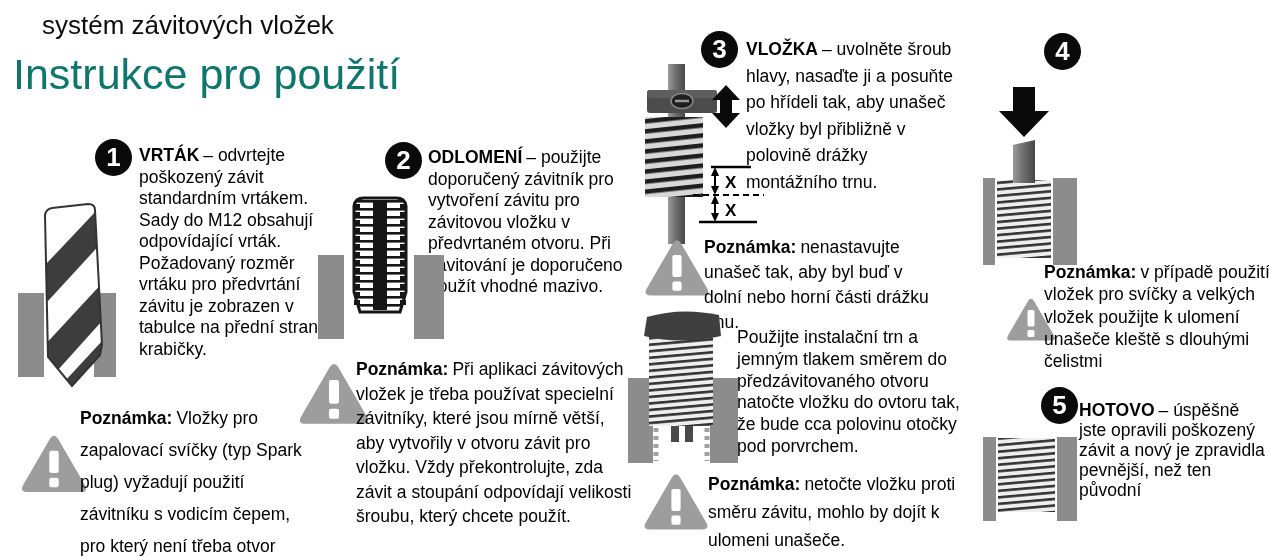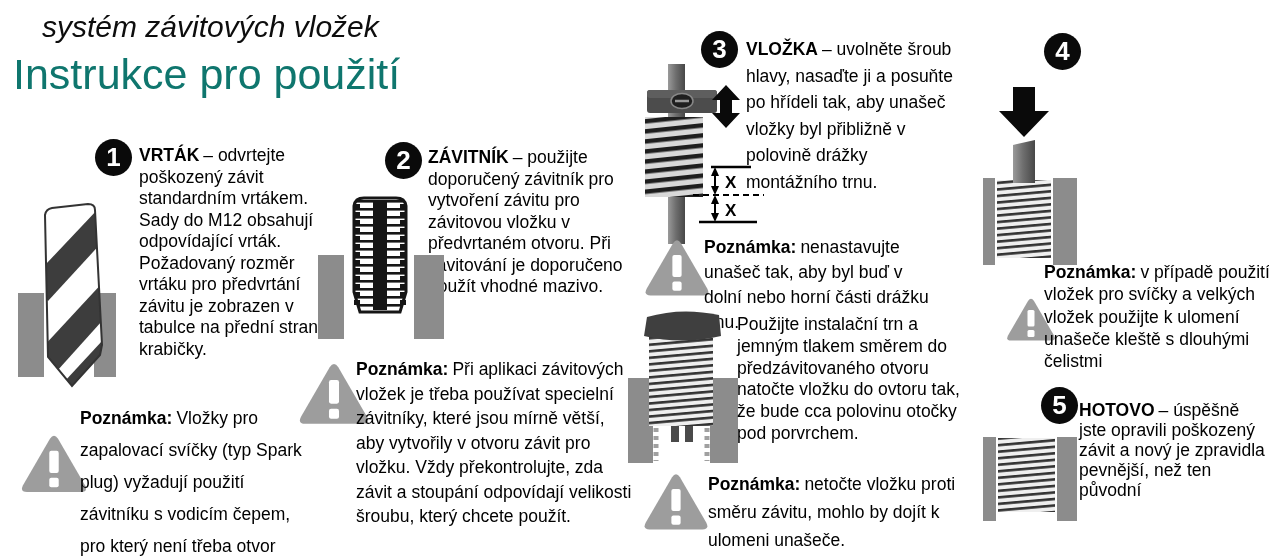--- a/index.html
+++ b/index.html
@@ -4,21 +4,21 @@
 <style>
   html,body{margin:0;padding:0;background:#fff;}
   #canvas{position:relative;width:1269px;height:557px;background:#ffffff;overflow:hidden;
           font-family:"Liberation Sans",sans-serif;color:#000;}
   .txt{position:absolute;margin:0;font-size:17.5px;line-height:21.5px;color:#000;}
   .kw{font-weight:bold;margin-right:4px;}
   .badge{position:absolute;width:37px;height:37px;border-radius:50%;background:#0a0a0a;color:#fff;
          font-weight:bold;font-size:26px;display:flex;align-items:center;justify-content:center;}
   .illo{position:absolute;}
   .warn{position:absolute;}
-  #subtitle{position:absolute;left:42px;top:10px;font-size:30px;color:#0d0d0d;font-style:italic;}
+  #subtitle{position:absolute;left:42px;top:10px;font-size:26px;color:#0d0d0d;}
   #main-title{position:absolute;left:13px;top:50px;font-size:43px;color:#0f766e;}
 </style>
 </head>
 <body>
 
 <div id="canvas">
 
   <svg width="0" height="0" style="position:absolute" aria-hidden="true">
     <defs>
       <linearGradient id="shaftG" x1="0" y1="0" x2="1" y2="0">
@@ -67,21 +67,21 @@
   </svg>
 
   <svg class="warn" style="left:20px;top:432px" width="68" height="62" viewBox="0 0 100 92">
     <path d="M44,10 Q50,1 56,10 L96,79 Q101,89 90,89 L10,89 Q-1,89 4,79 Z" fill="#9d9d9d"></path>
     <rect x="43" y="28" width="14" height="33" rx="3" fill="#fff"></rect>
       <rect x="43" y="68" width="14" height="14" rx="3" fill="#fff"></rect>
   </svg>
   <p class="txt" style="left:80px;top:402px;width:232px;line-height:32px"><b class="kw">Poznámka:</b><span>Vložky pro zapalovací svíčky (typ Spark plug) vyžadují použití závitníku s vodicím čepem, pro který není třeba otvor předvrtávat.</span></p>
 
   <div class="badge" style="left:385px;top:142px">2</div>
-  <p class="txt" style="left:428px;top:147px;width:202px"><b class="kw">ZÁVITNÍK</b><span>– použijte doporučený závitník pro vytvoření závitu pro závitovou vložku v předvrtaném otvoru. Při závitování je doporučeno použít vhodné mazivo.</span></p>
+  <p class="txt" style="left:428px;top:147px;width:202px"><b class="kw">ODLOMENÍ</b><span>– použijte doporučený závitník pro vytvoření závitu pro závitovou vložku v předvrtaném otvoru. Při závitování je doporučeno použít vhodné mazivo.</span></p>
 
   <svg class="illo" style="left:318px;top:192px" width="126" height="192" viewBox="0 0 126 192">
     <rect x="0" y="63" width="26" height="84" fill="#8c8c8c"></rect>
     <rect x="96" y="63" width="30" height="84" fill="#8c8c8c"></rect>
     <g>
       <path d="M36,14 Q37,6 46,6 L78,6 Q87,6 88,14 L88,100 L82,120 L42,120 L36,100 Z" fill="url(#tapT)" stroke="#161616" stroke-width="3"></path>
       <rect x="55" y="8" width="14" height="110" fill="#161616"></rect>
       <line x1="39" y1="12" x2="39" y2="116" stroke="#161616" stroke-width="6" stroke-dasharray="5 3"></line>
       <line x1="85" y1="12" x2="85" y2="116" stroke="#161616" stroke-width="6" stroke-dasharray="5 3"></line>
     </g>
@@ -141,21 +141,21 @@
     <path d="M20,36 L23,17 Q57,7 95,15 L97,36 Q58,45 20,36 Z" fill="#3f3f3f"></path>
   </svg>
 
   <svg class="warn" style="left:643px;top:470px" width="66" height="62" viewBox="0 0 100 92">
     <path d="M44,10 Q50,1 56,10 L96,79 Q101,89 90,89 L10,89 Q-1,89 4,79 Z" fill="#9d9d9d"></path>
     <rect x="43" y="28" width="14" height="33" rx="3" fill="#fff"></rect>
       <rect x="43" y="68" width="14" height="14" rx="3" fill="#fff"></rect>
   </svg>
   <p class="txt" style="left:708px;top:470px;width:262px;line-height:28px"><b class="kw">Poznámka:</b><span>netočte vložku proti směru závitu, mohlo by dojít k ulomeni unašeče.</span></p>
 
-  <p class="txt" style="left:737px;top:314px;width:236px;line-height:21.8px">Použijte instalační trn a jemným tlakem směrem do předzávitovaného otvoru natočte vložku do ovtoru tak, že bude cca polovinu otočky pod porvrchem.</p>
+  <p class="txt" style="left:737px;top:327px;width:236px;line-height:21.8px">Použijte instalační trn a jemným tlakem směrem do předzávitovaného otvoru natočte vložku do ovtoru tak, že bude cca polovinu otočky pod porvrchem.</p>
 
   <div class="badge" style="left:1044px;top:33px">4</div>
 
   <svg class="illo" style="left:983px;top:85px" width="94" height="180" viewBox="0 0 94 180">
     <rect x="0" y="93" width="94" height="87" fill="#8c8c8c"></rect>
     <rect x="12" y="93" width="58" height="87" fill="#ffffff"></rect>
     <rect x="14" y="95" width="54" height="78" fill="url(#coilB)"></rect>
     <path d="M30,60 L52,55 L52,98 L30,98 Z" fill="url(#shaftG)"></path>
     <path d="M30,2 L52,2 L52,26 L66,26 L41,52 L16,26 L30,26 Z" fill="#0a0a0a"></path>
   </svg>

